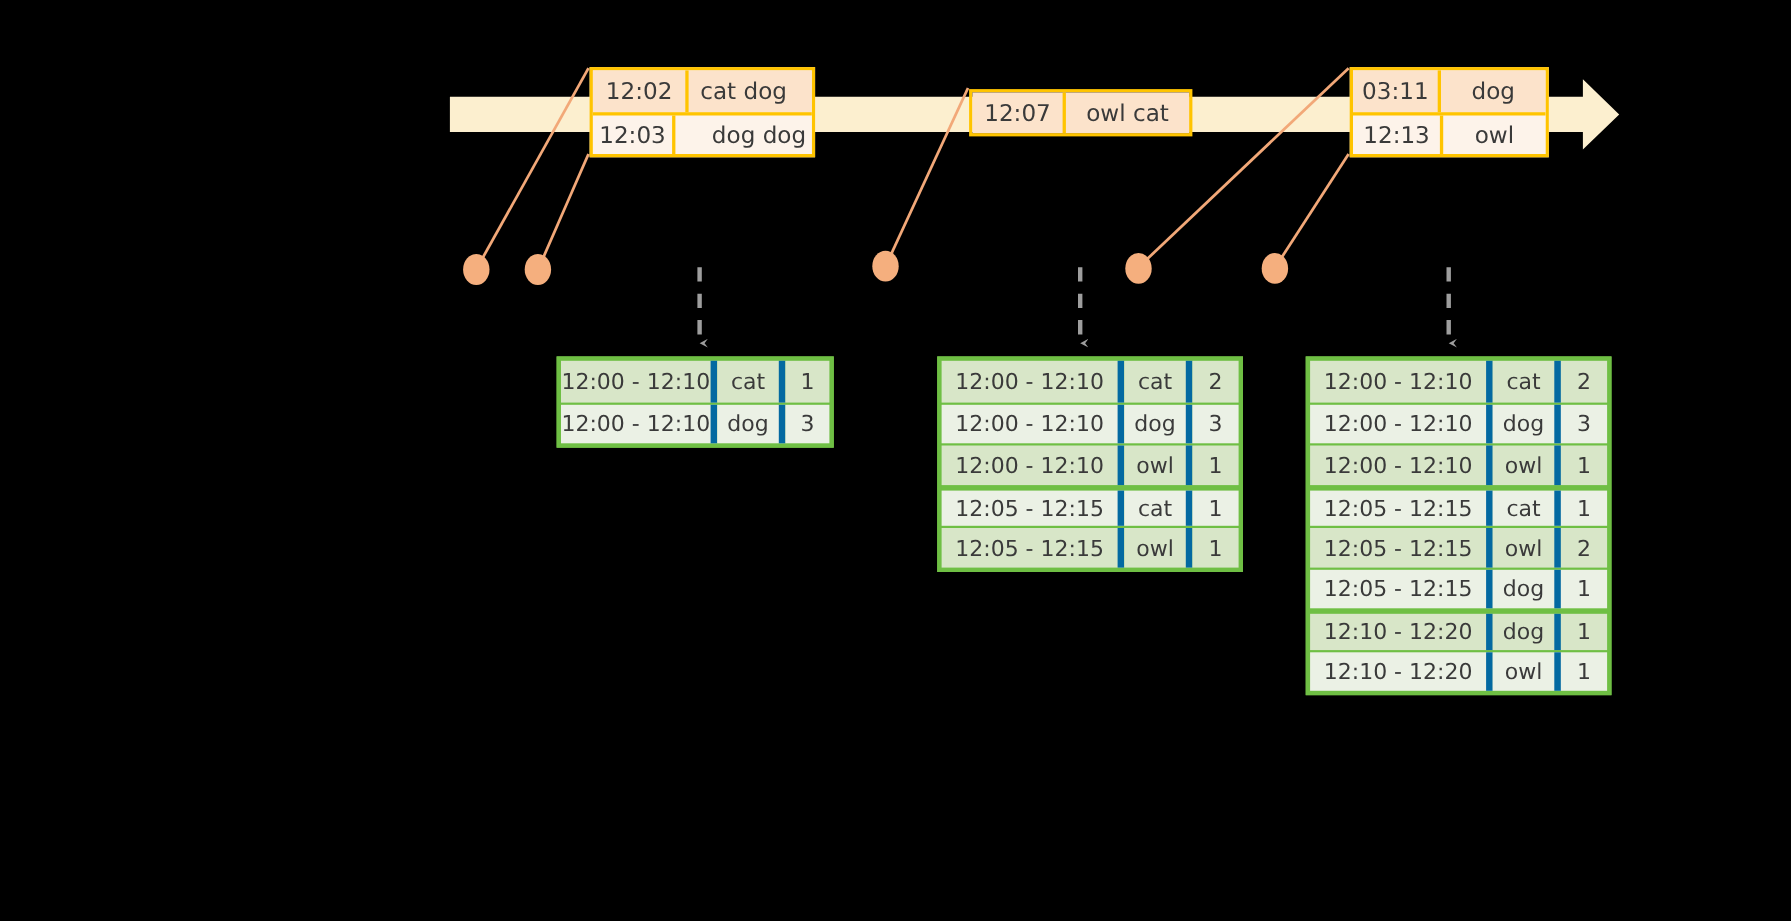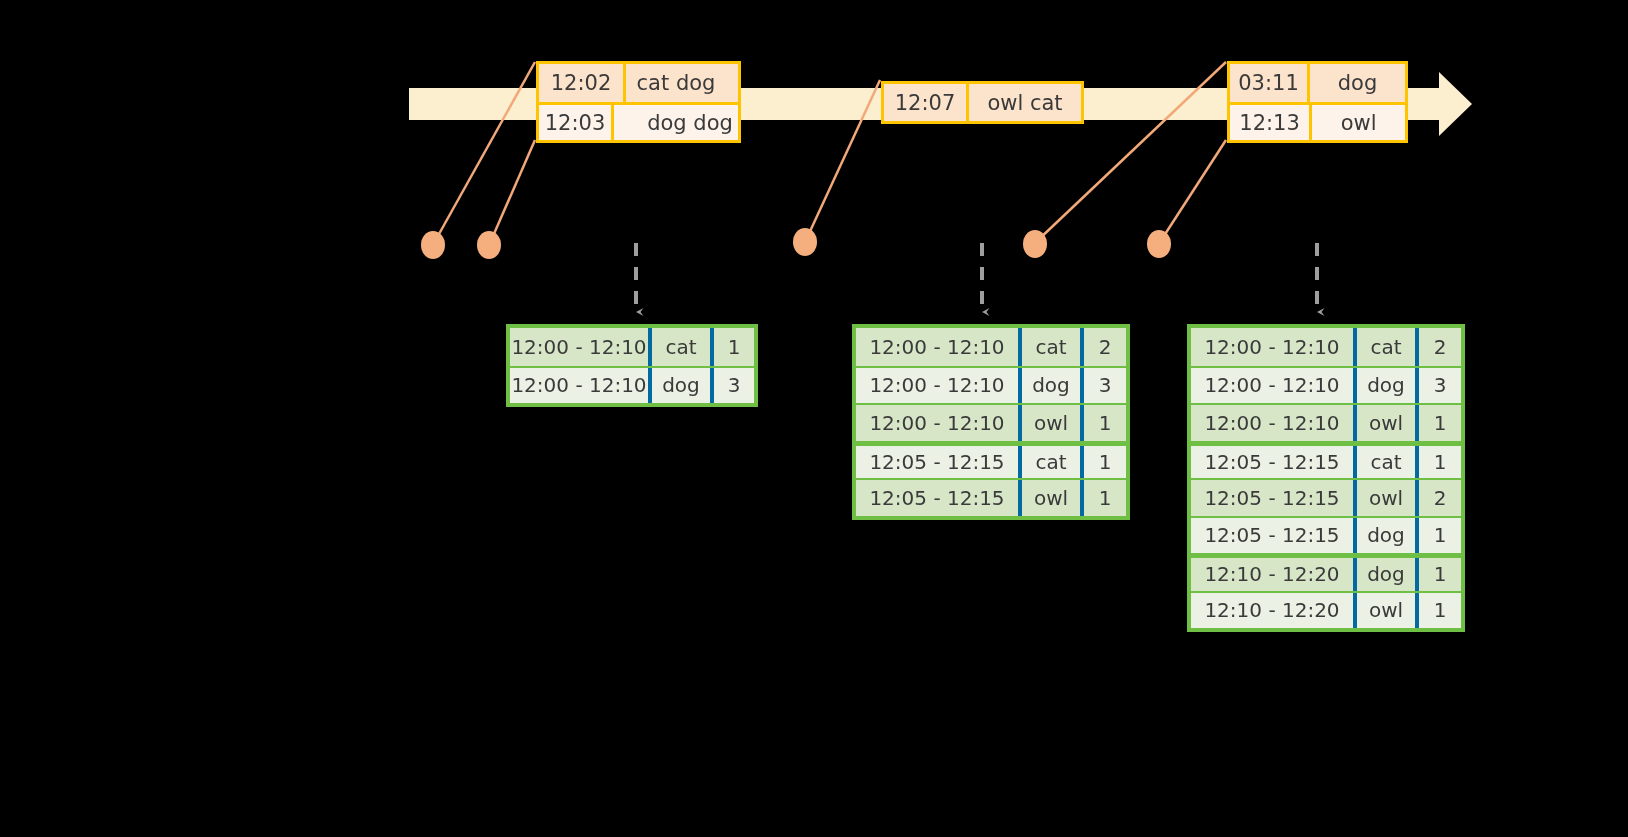--- a/index.html
+++ b/index.html
@@ -85,21 +85,21 @@
   .rt-row.grp-sep {
     border-top: 5px solid #6FBF44;
   }
   .rt-cell {
     box-sizing: border-box;
     display: flex;
     align-items: center;
     justify-content: center;
     font-size: 20px;
     color: #3a3a3a;
-    border-right: 4px solid #0369a1;
+    border-right: 6px solid #0369a1;
   }
   .rt-cell:last-child { border-right: none; }
   .rt-row.shade-a .rt-cell { background: #D8E6C8; }
   .rt-row.shade-b .rt-cell { background: #EBF1E5; }
 
   .rt-win   { width: 166px; }
   .rt-key   { width: 62px; }
   .rt-count { width: 42px; }
 
   

